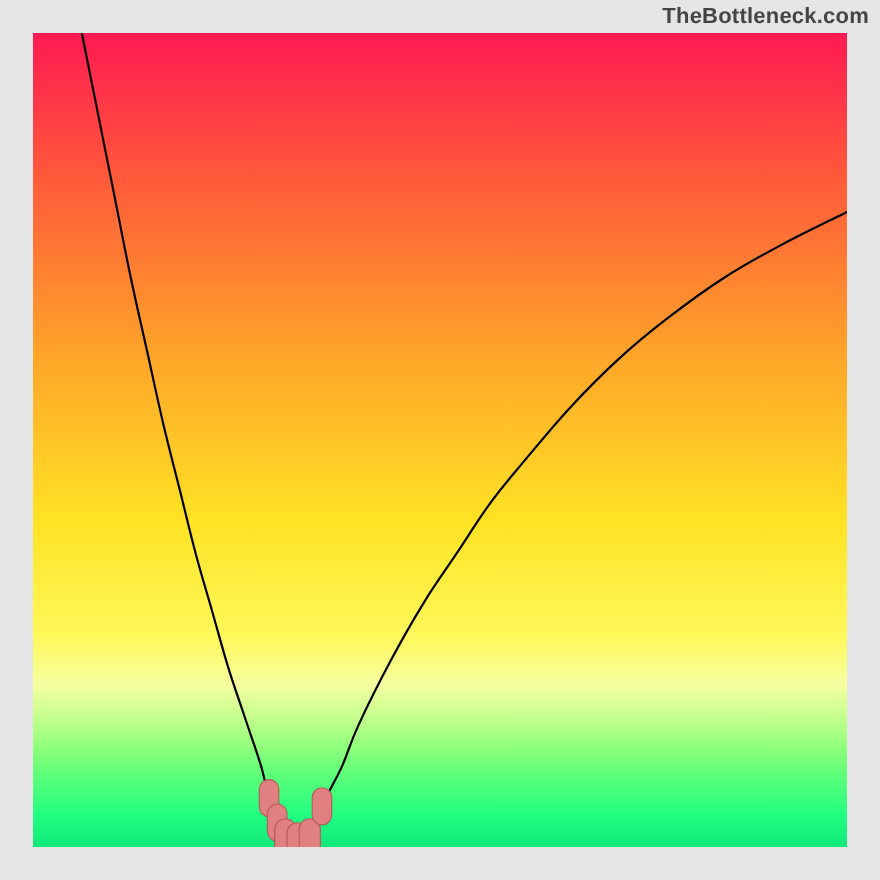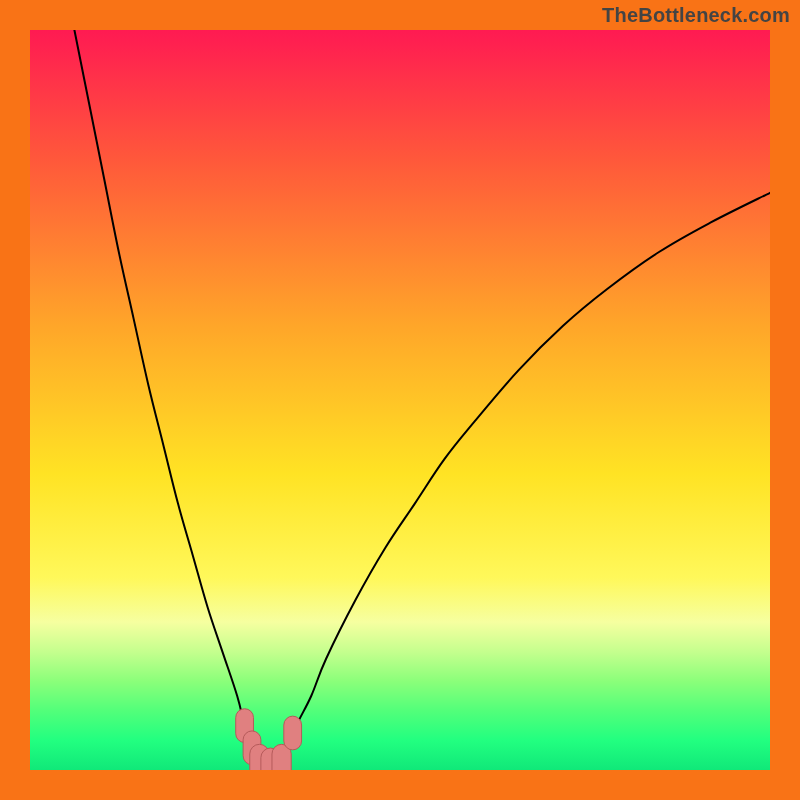--- a/index.html
+++ b/index.html
@@ -10,21 +10,21 @@
     background: #000;
     font-family: Arial, Helvetica, sans-serif;
     overflow: hidden;
   }
   .frame {
     position: absolute;
     left: 0;
     top: 0;
     width: 800px;
     height: 800px;
-    background: #f97316;
+    background: #e5e5e5;
   }
   .plot {
     position: absolute;
     left: 30px;
     top: 30px;
     width: 740px;
     height: 740px;
   }
   .hlabel {
     position: absolute;

